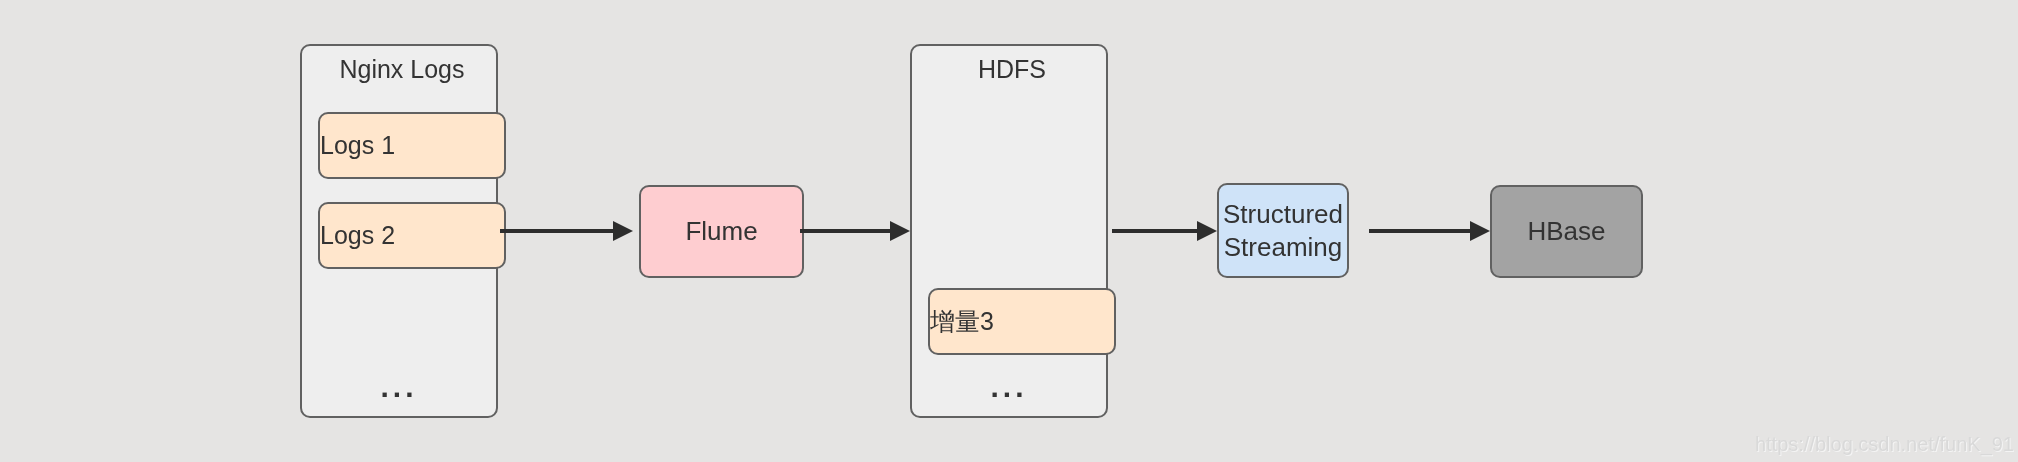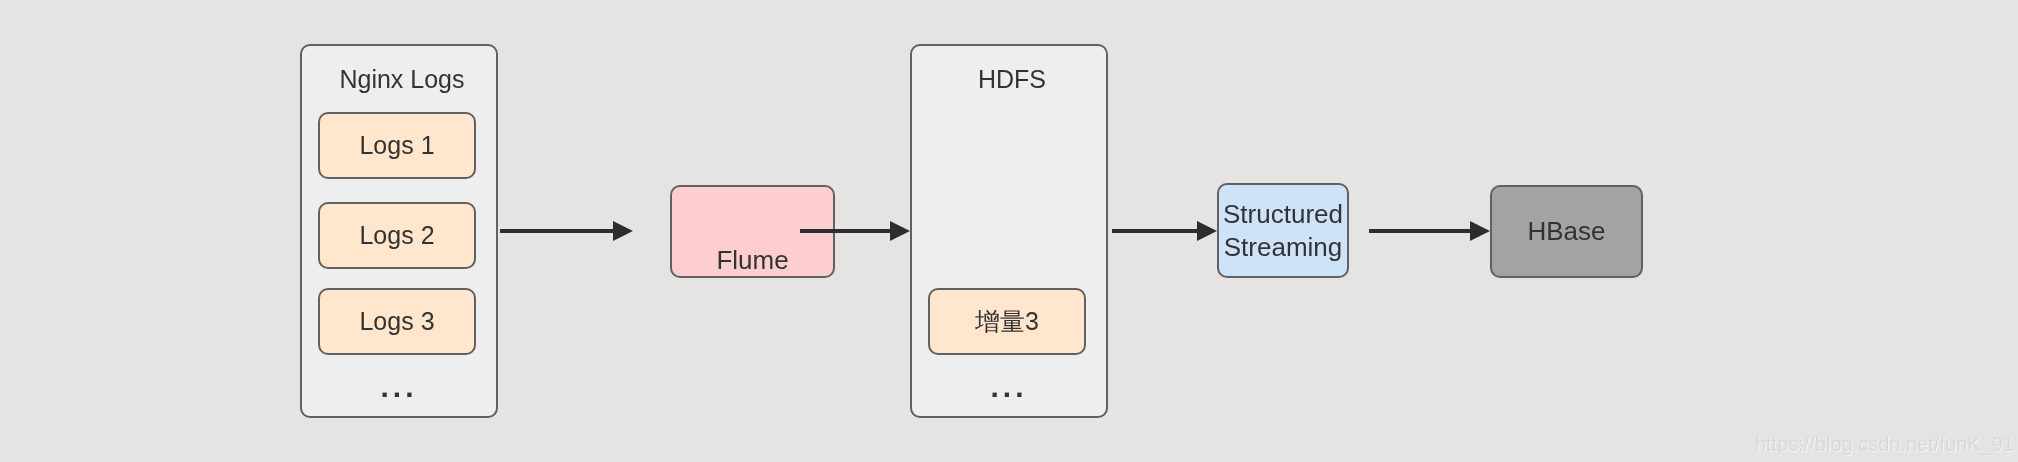--- a/index.html
+++ b/index.html
@@ -20,37 +20,37 @@
     height: 374px;
     background: #eeeeee;
     border: 2px solid #616161;
     border-radius: 10px;
     box-sizing: border-box;
   }
   .group-nginx { left: 300px; }
   .group-hdfs  { left: 910px; }
   .group-title {
     text-align: center;
-    padding-top: 19px;
+    padding-top: 9px;
     font-size: 25px;
     margin-left: 6px;
   }
   
   .item {
     position: absolute;
     left: 16px;
-    width: 158px;
+    width: 188px;
     height: 67px;
     background: #ffe6cc;
     border: 2px solid #616161;
     border-radius: 10px;
     box-sizing: border-box;
     display: flex;
     align-items: center;
-    justify-content: center;
+    justify-content: flex-start;
     font-size: 25px;
   }
   .item-1 { top: 66px; }
   .item-2 { top: 156px; }
   .item-3 { top: 242px; }
   .ellipsis {
     position: absolute;
     left: 0; right: 0;
     bottom: 12px;
     text-align: center;
@@ -63,21 +63,21 @@
     position: absolute;
     border: 2px solid #616161;
     border-radius: 10px;
     box-sizing: border-box;
     display: flex;
     align-items: center;
     justify-content: center;
     text-align: center;
     font-size: 26px;
   }
-  .node-flume  { left: 670px; top: 185px; width: 165px; height: 93px; background: #fecdd0; align-items: flex-end; }
+  .node-flume  { left: 639px; top: 185px; width: 165px; height: 93px; background: #fecdd0; }
   .node-ss     { left: 1217px; top: 183px; width: 132px; height: 95px; background: #cfe3f8; line-height: 33px; }
   .node-ss span { display: inline-block; width: 130px; }
   .node-hbase  { left: 1490px; top: 185px; width: 153px; height: 93px; background: #a3a3a3; }
   
   .arrow {
     position: absolute;
     top: 229px;
     height: 4px;
     background: #2d2d2d;
   }
@@ -112,23 +112,20 @@
 <div class="canvas">
 
   <div class="group group-nginx">
     <div class="group-title">Nginx Logs</div>
     <div class="item item-1">
       <span>Logs 1</span>
     </div>
     <div class="item item-2">
       <span>Logs 2</span>
     </div>
-    <div class="item item-3">
-      <span>Logs 3</span>
-    </div>
     <div class="ellipsis">...</div>
   </div>
 
   <div class="arrow arrow-1"></div>
 
   <div class="node node-flume">
     <span>Flume</span>
   </div>
 
   <div class="arrow arrow-2"></div>

